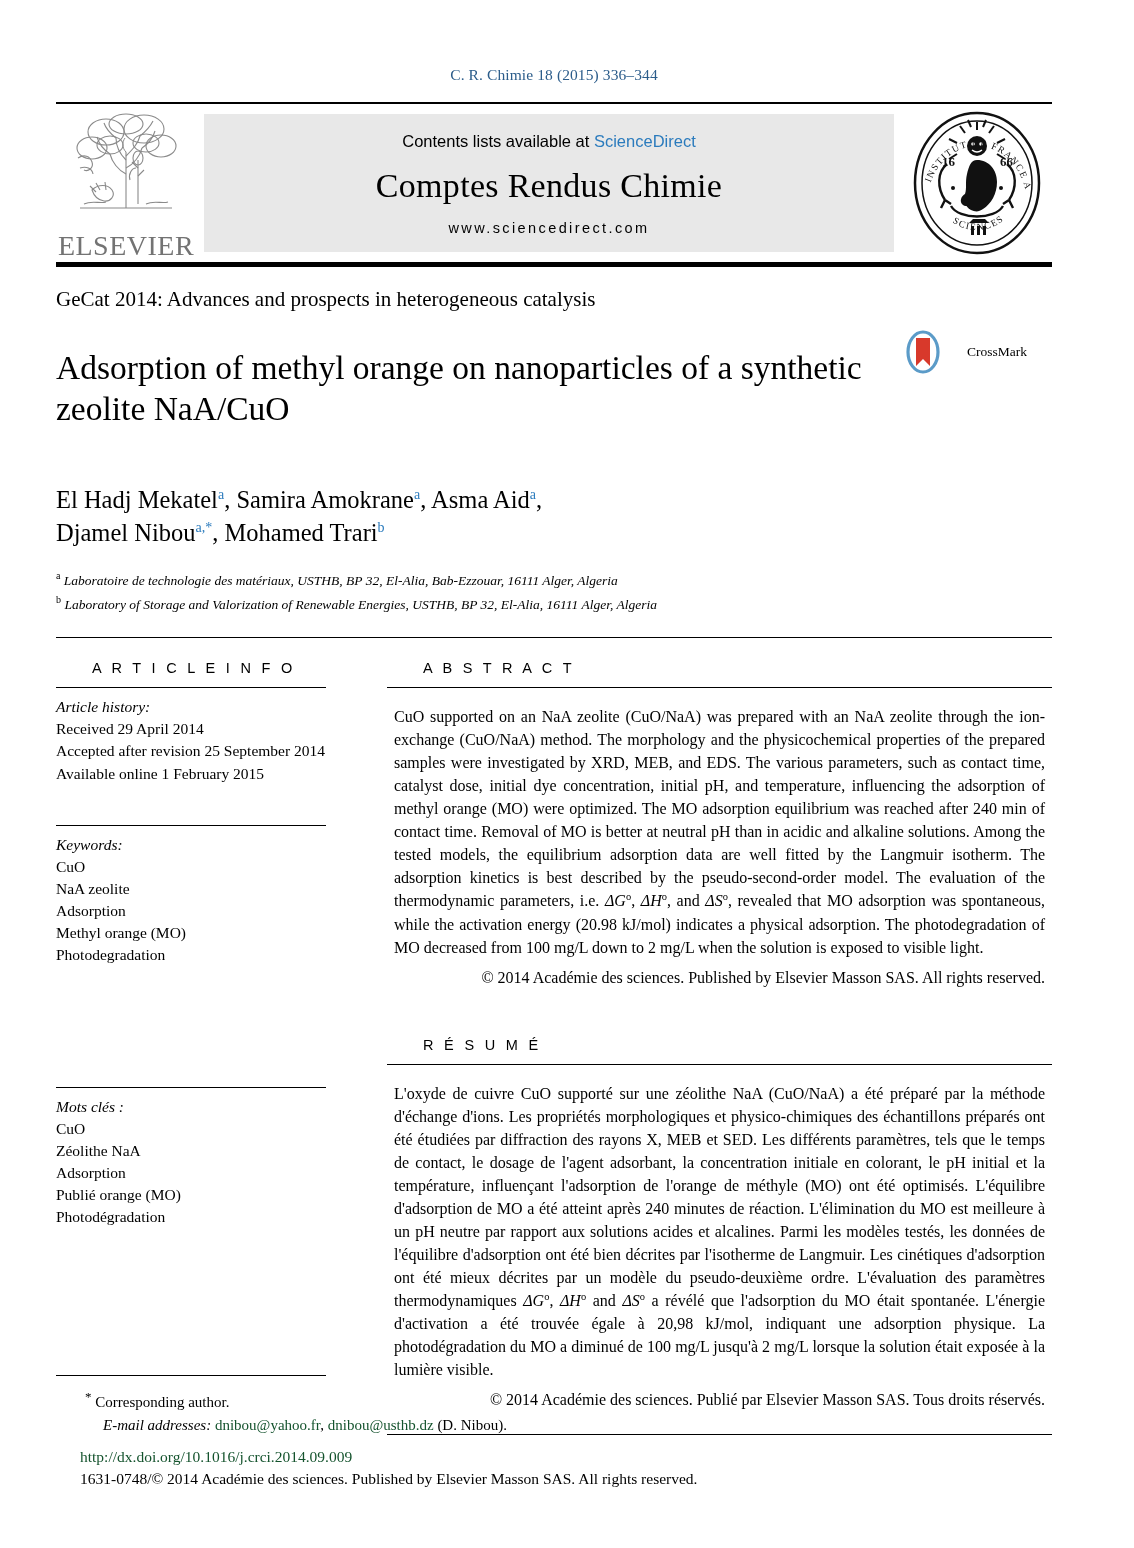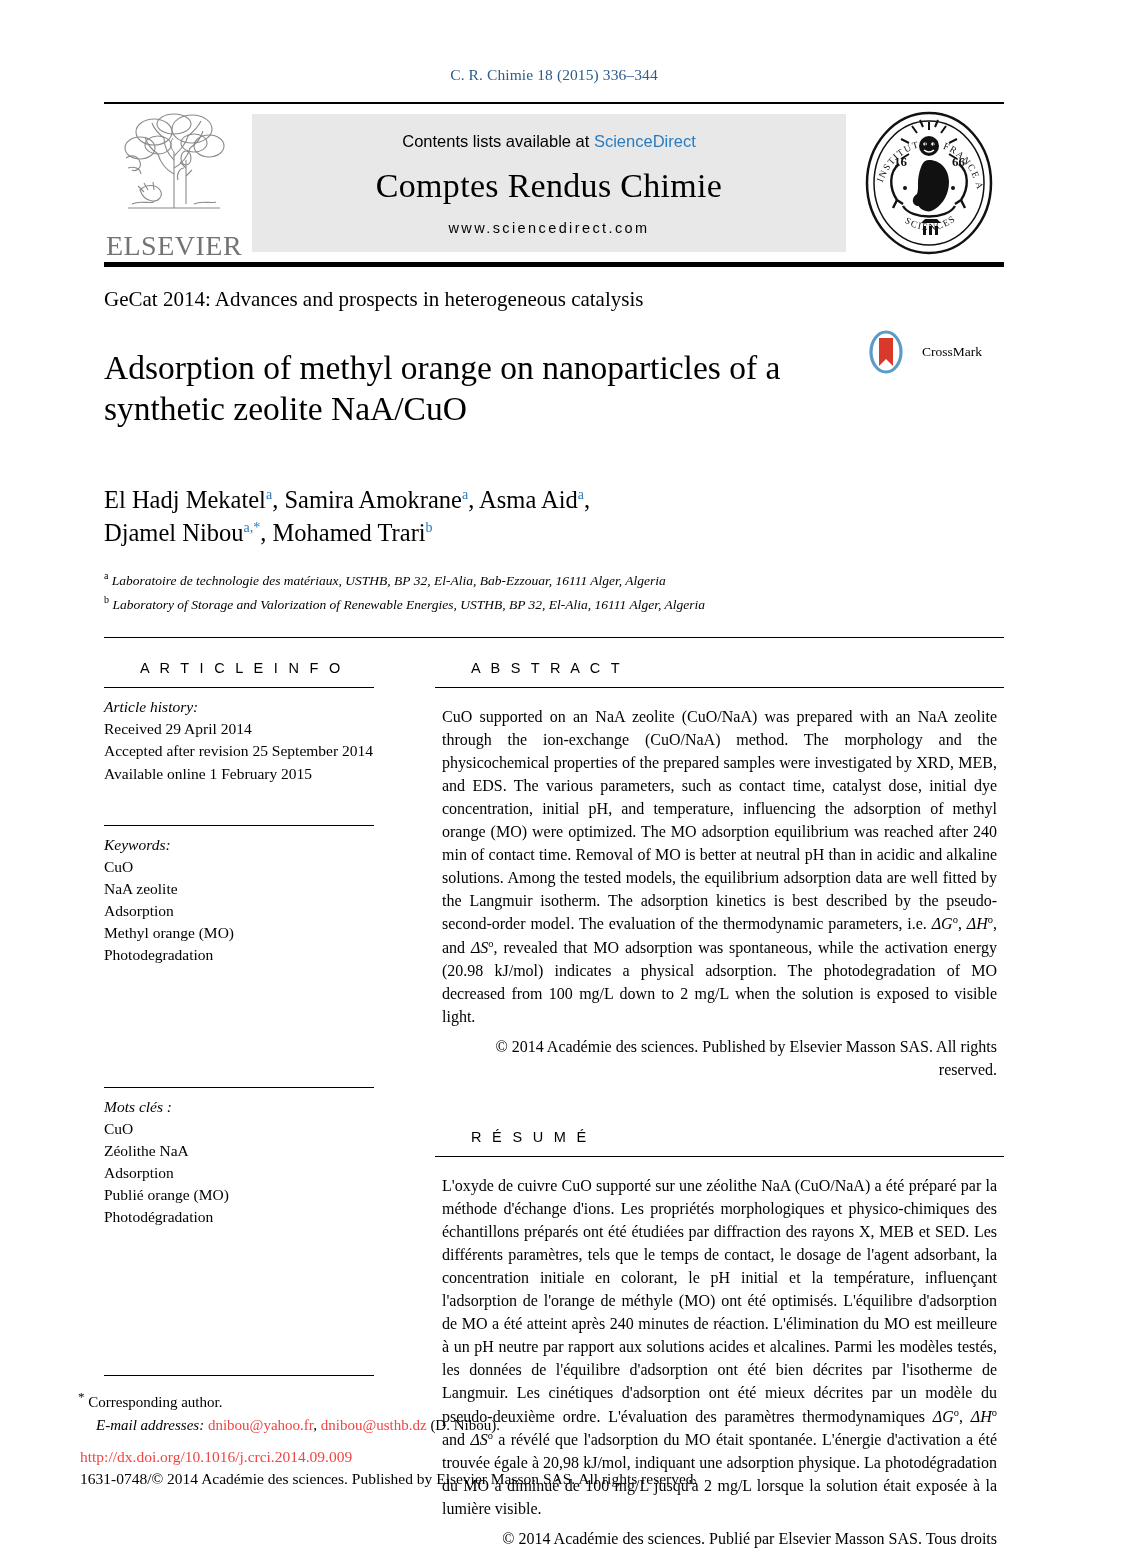--- a/index.html
+++ b/index.html
@@ -7,21 +7,21 @@
   body {
     width: 1134px;
     height: 1548px;
     background: #ffffff;
     font-family: "Liberation Serif", serif;
     color: #000;
     position: relative;
     overflow: hidden;
   }
 
-  .page { position: relative; width: 1108px; height: 1548px; padding: 0 104px; }
+  .page { position: relative; width: 1108px; height: 1548px; padding: 0 56px; }
 
   
   .running-head {
     text-align: center;
     color: #2b5c8a;
     font-size: 15.5px;
     letter-spacing: .1px;
     padding-top: 66px;
     font-family: "Liberation Serif", serif;
   }
@@ -102,21 +102,21 @@
     line-height: 1.22;
     font-weight: 400;
     flex: 1 1 auto;
     max-width: 845px;
     font-family: "Liberation Serif", serif;
   }
   .crossmark {
     flex: 0 0 140px;
     display: flex;
     align-items: center;
-    gap: 14px;
+    gap: 22px;
     padding-top: 4px;
   }
   .crossmark-label { font-size: 13.5px; font-family: "Liberation Serif", serif; }
 
   
   .authors {
     font-size: 24.5px;
     line-height: 1.38;
     margin-top: 30px;
     font-family: "Liberation Serif", serif;
@@ -157,30 +157,30 @@
   .copyright { margin-top: 0; text-indent: 18px; }
   .abstract-body i { font-style: italic; }
   .abstract-body sup { font-size: 10.5px; vertical-align: super; }
 
   .resume-wrap { margin-top: 48px; }
   .tail-rule-right { border-top: 1px solid #000; margin-top: 22px; }
 
   
   .footnotes {
     position: absolute;
-    left: 78px;
+    left: 85px;
     bottom: 112px;
     width: 700px;
     font-size: 15px;
     line-height: 1.5;
   }
   .footnotes .star { font-size: 13px; vertical-align: super; }
   .fn-indent { padding-left: 18px; }
   .fn-indent .lbl { font-style: italic; }
-  a.link { color: #ef4444; text-decoration: none; }
+  a.link { color: #14532d; text-decoration: none; }
 
   .footer-block {
     position: absolute;
     left: 80px;
     bottom: 58px;
     width: 900px;
     font-size: 15.5px;
     line-height: 1.42;
   }
   .doi { color: #2b6ca3; }

